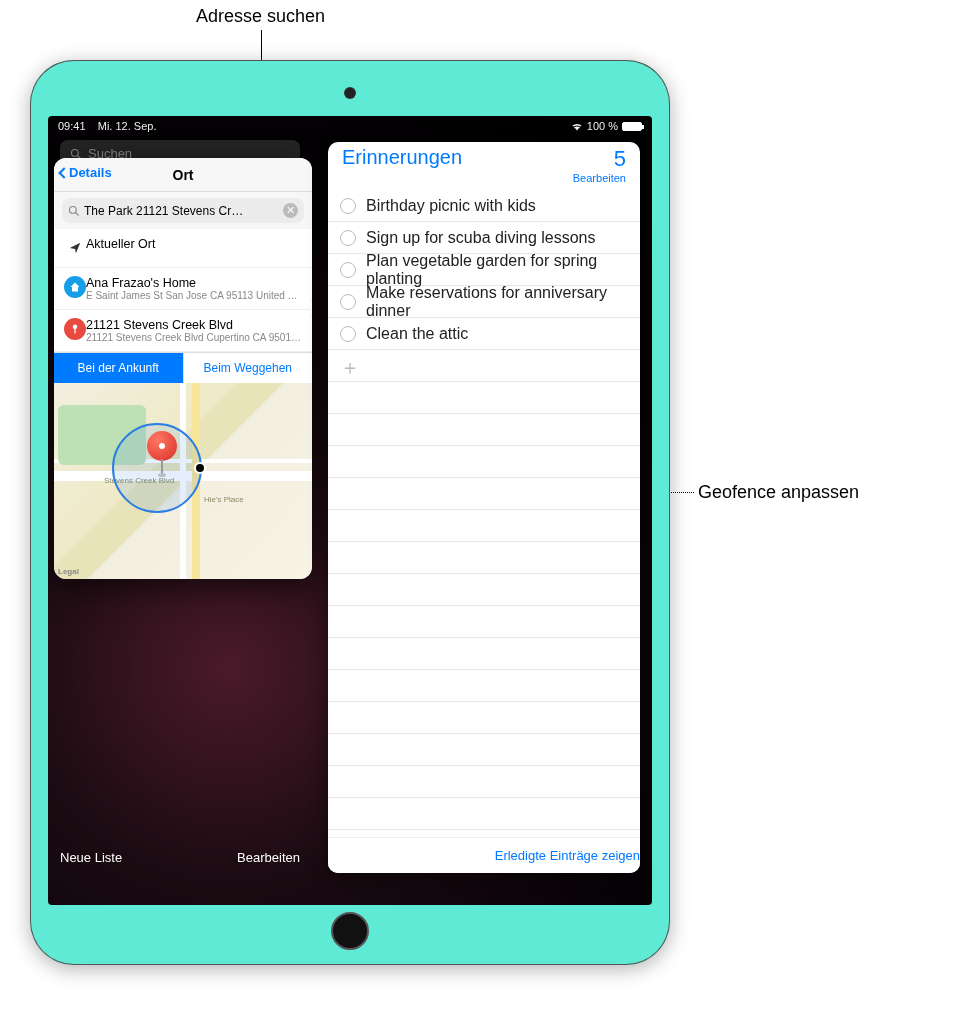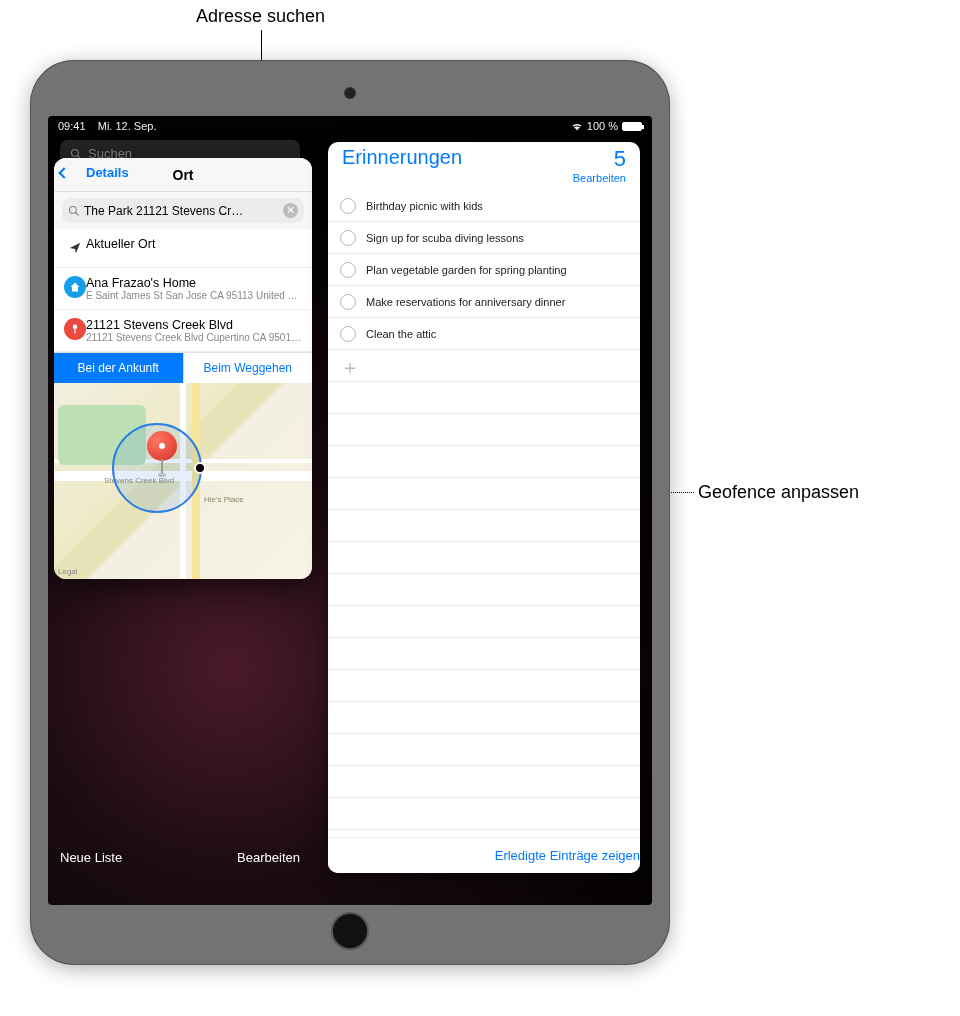--- a/index.html
+++ b/index.html
@@ -24,21 +24,21 @@
   .callout-line.horz { height: 1px; border-top: 1px dotted #000; background: none; }
 
   
   .ipad-frame {
     position: absolute;
     left: 30px;
     top: 60px;
     width: 640px;
     height: 905px;
     border-radius: 44px;
-    background: #737373;
+    background: #5eead4;
     box-shadow: 0 0 0 1px #555 inset, 0 4px 20px rgba(0,0,0,0.3);
     padding: 56px 18px 60px 18px;
   }
   .camera {
     position: absolute;
     top: 28px; left: 50%; transform: translateX(-50%);
     width: 10px; height: 10px; border-radius: 50%;
     background: #222; box-shadow: 0 0 0 1px #333;
   }
   .home-btn {
@@ -99,21 +99,21 @@
     border-left:8px solid #fff;
     filter: drop-shadow(1px 0 1px rgba(0,0,0,0.2));
   }
   .pop-head {
     display:flex; align-items:center; justify-content:center;
     position:relative; height:34px; font-size:14px; font-weight:600;
     border-bottom:1px solid #ddd; background:#f7f7f7;
   }
   .pop-back {
     position:absolute; left:6px; top:7px; color:#007aff; font-size:13px;
-    display:flex; align-items:center; gap:18px;text-align:center;
+    display:flex; align-items:center; gap:1px;text-align:center;
   }
   .chev-left { display:inline-block; width:8px; height:8px;
     border-left:2px solid #007aff; border-bottom:2px solid #007aff;
     transform:rotate(45deg); }
   .search-field {
     margin:6px 8px; background:#ececec; border-radius:8px;
     display:flex; align-items:center; padding:5px 6px; font-size:12px;
   }
   .search-field .mag { width:12px; height:12px; flex:0 0 auto; margin-right:4px; }
   .search-field .q { flex:1; white-space:nowrap; overflow:hidden; text-overflow:ellipsis; }
@@ -169,21 +169,21 @@
     position:absolute; left:93px; top:48px; width:30px; height:30px;
   }
   .map-pin .head {
     width:30px; height:30px; border-radius:50%;
     background:radial-gradient(circle at 35% 30%, #ff7863, #e94b3f 60%, #c83328);
     display:flex; align-items:center; justify-content:center;
   }
   .map-pin .dot { width:6px; height:6px; border-radius:50%; background:#fff; }
   .map-pin .stick { position:absolute; left:50%; top:28px; transform:translateX(-50%); width:2px; height:14px; background:#999; }
   .map-pin .base { position:absolute; left:50%; top:42px; transform:translateX(-50%); width:8px; height:4px; background:rgba(0,0,0,0.2); border-radius:50%; }
-  .legal { position:absolute; left:4px; bottom:3px; font-size:8px; color:#888; }
+  .legal { position:absolute; left:4px; bottom:3px; font-size:8px; color:#888;font-weight:bold; }
 
   
   .reminders {
     position:absolute; left:280px; top:26px; right:12px; bottom:32px;
     background:#fff; border-radius:10px; overflow:hidden;
     box-shadow:0 4px 18px rgba(0,0,0,0.5);
     color:#000;
     display:flex; flex-direction:column;
   }
   .rem-head {
@@ -194,21 +194,21 @@
   .rem-right { text-align:right; }
   .rem-count { color:#007aff; font-size:22px; }
   .rem-edit { color:#007aff; font-size:11px; }
   .rem-list { flex:1; overflow:hidden;
     background:
       repeating-linear-gradient(to bottom, #fff 0, #fff 31px, #e8e8e8 31px, #e8e8e8 32px);
   }
   .rem-item {
     display:flex; align-items:center; gap:10px;
     height:32px; padding:0 12px;
-    font-size:11px; color:#222;
+    font-size:16px; color:#222;
   }
   .rem-radio {
     width:16px; height:16px; border:1.5px solid #bbb; border-radius:50%; flex:0 0 auto;
   }
   .rem-add { color:#bbb; font-size:20px; padding:4px 12px; }
   .rem-foot {
     text-align:right; color:#007aff; font-size:13px;
     padding:10px 0; border-top:1px solid #eee; background:#fff;
   }
 </style>

